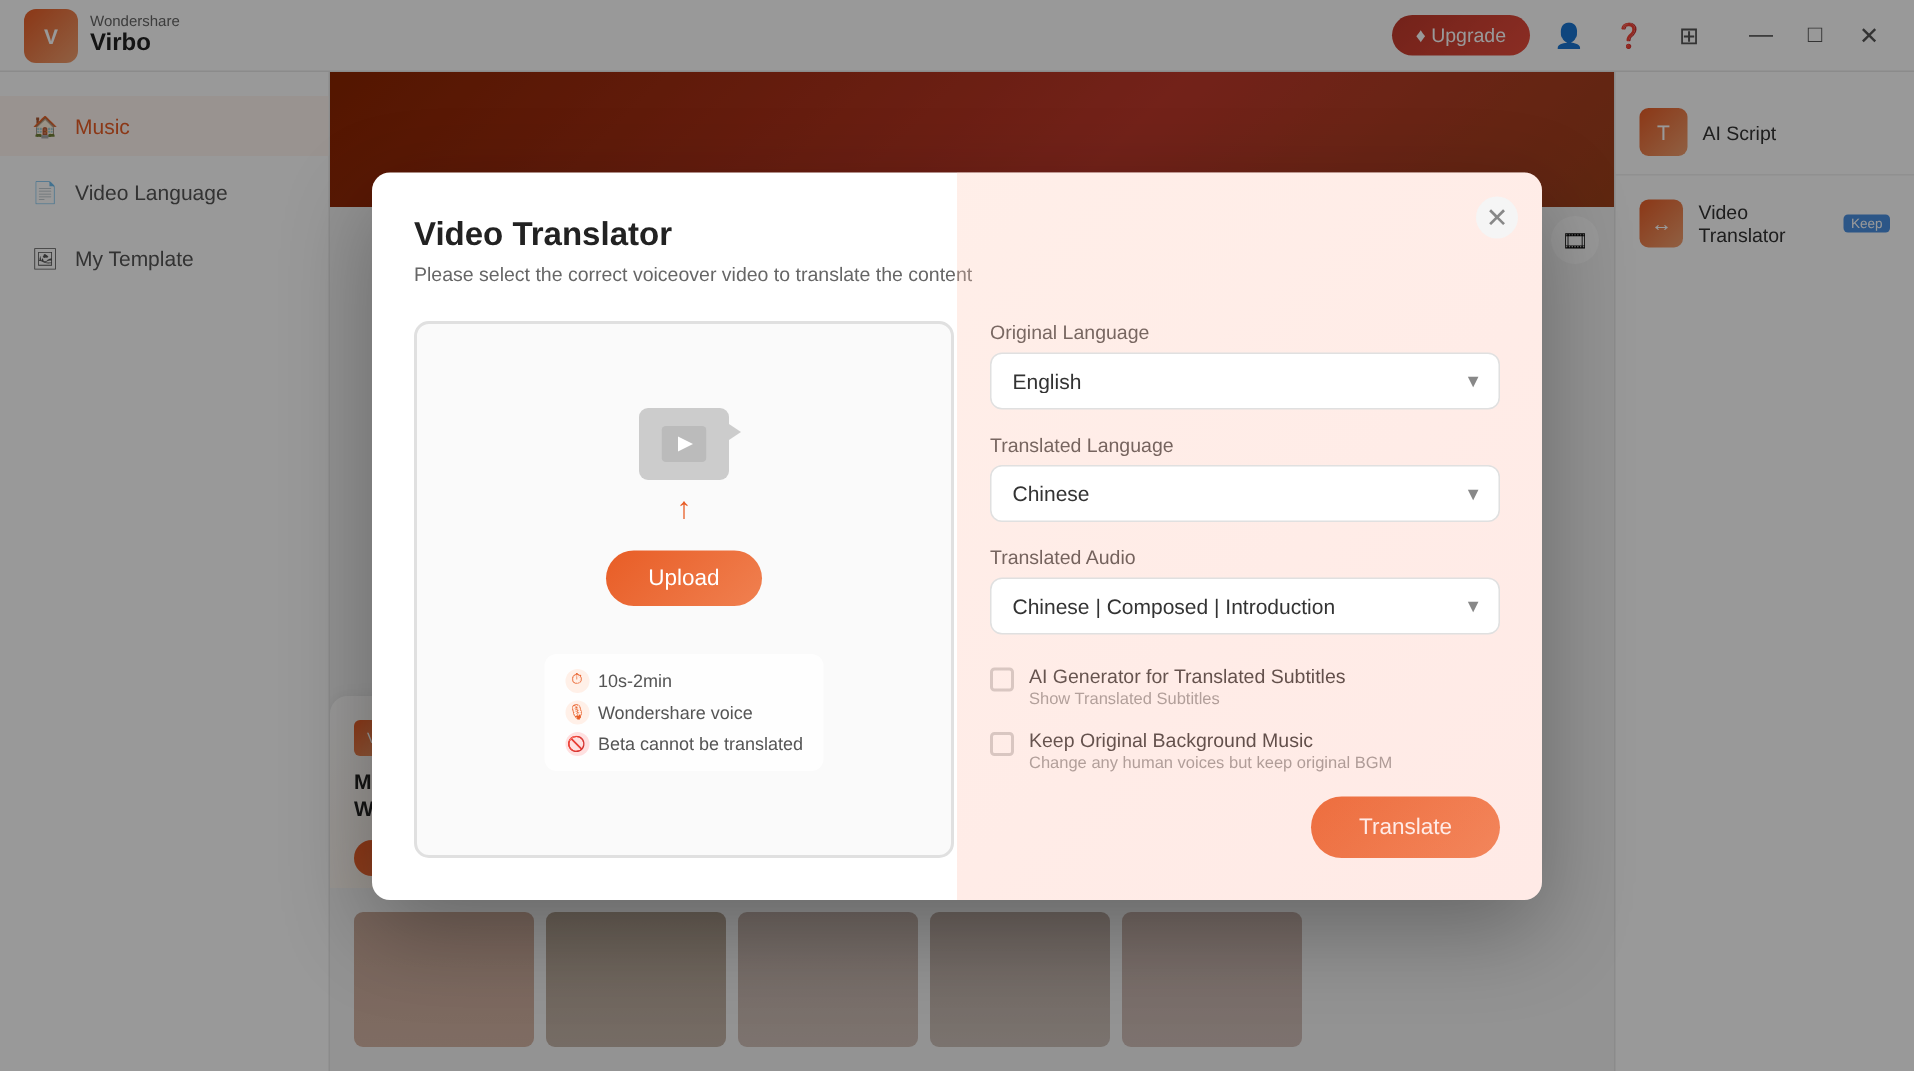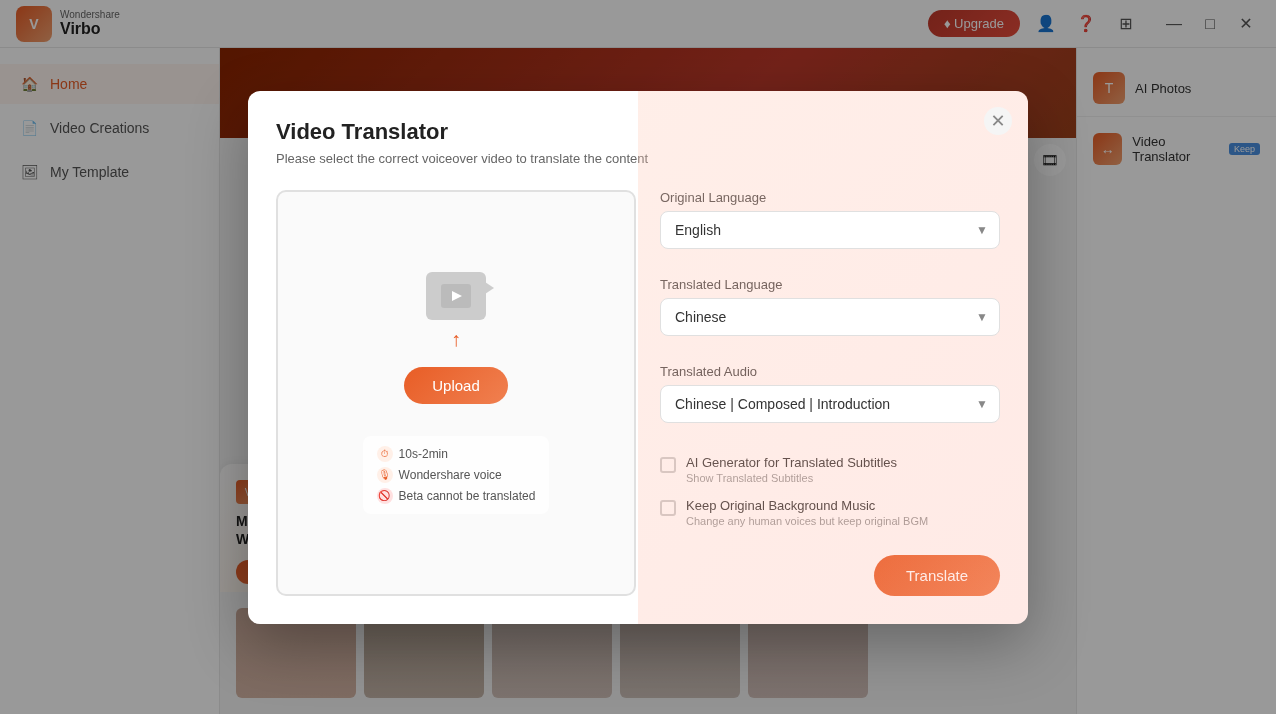--- a/index.html
+++ b/index.html
@@ -472,21 +472,21 @@
 
     .note-icon.time { background: #fff0e8; color: #e85d26; }
     .note-icon.voice { background: #fff0e8; color: #e85d26; }
     .note-icon.no { background: #ffe0e0; color: #e04040; }
 
     
     .form-area {
       flex: 1;
       display: flex;
       flex-direction: column;
-      gap: 28px;
+      gap: 16px;
     }
 
     .form-group {
       display: flex;
       flex-direction: column;
       gap: 6px;
     }
 
     .form-label {
       font-size: 13px;
@@ -629,25 +629,25 @@
         <div class="win-btn">✕</div>
       </div>
     </div>
   </div>
 
   <div class="main-layout">
 
     <div class="sidebar">
       <div class="sidebar-item active">
         <span class="sidebar-icon">🏠</span>
-        <span>Home</span>
+        <span>Music</span>
       </div>
       <div class="sidebar-item">
         <span class="sidebar-icon">📄</span>
-        <span>Video Creations</span>
+        <span>Video Language</span>
       </div>
       <div class="sidebar-item">
         <span class="sidebar-icon">🖼</span>
         <span>My Template</span>
       </div>
     </div>
 
     <div class="content-area">
       <div class="bg-banner"></div>
 
@@ -690,21 +690,21 @@
         <div class="cam-icon">📷</div>
         <div class="cam-icon">🎞</div>
       </div>
     </div>
 
     <div class="right-panel">
       <div class="right-panel-item">
         <div class="panel-icon">
           <span>T</span>
         </div>
-        <span>AI Photos</span>
+        <span>AI Script</span>
       </div>
       <div class="right-panel-item">
         <div class="panel-icon">
           <span>↔</span>
         </div>
         <span>Video Translator</span>
         <span class="beta-badge">Keep</span>
       </div>
     </div>
 

